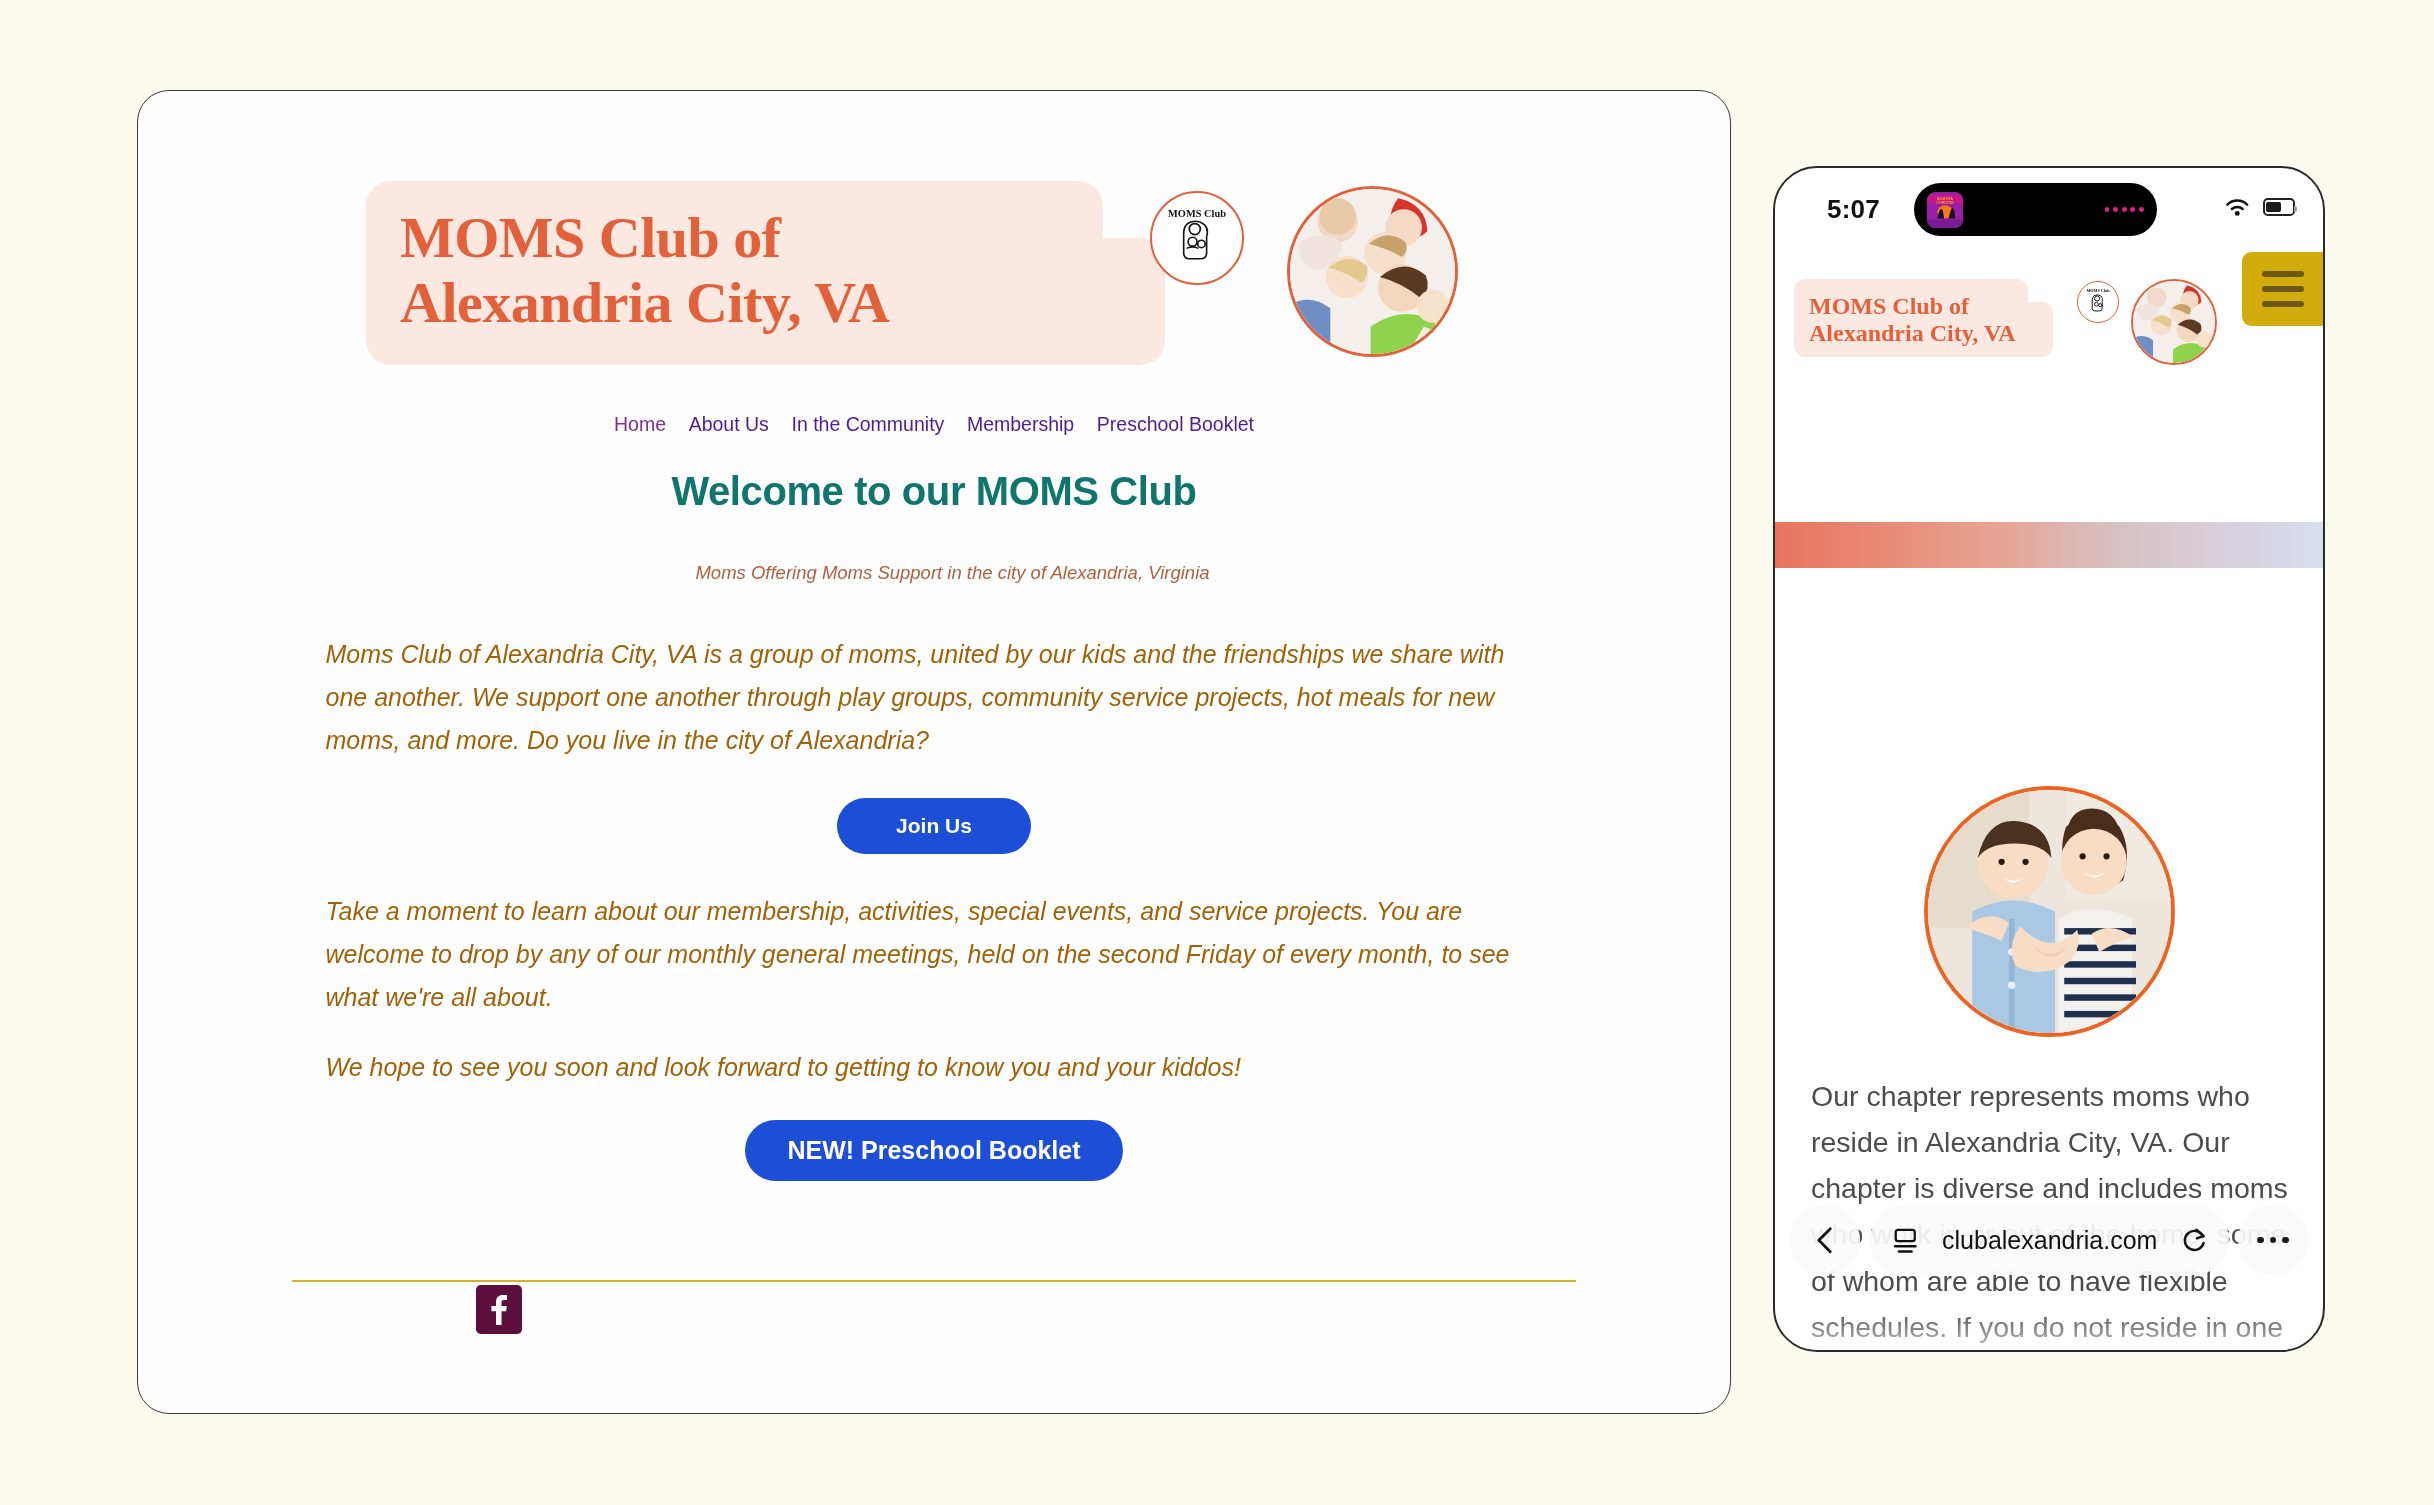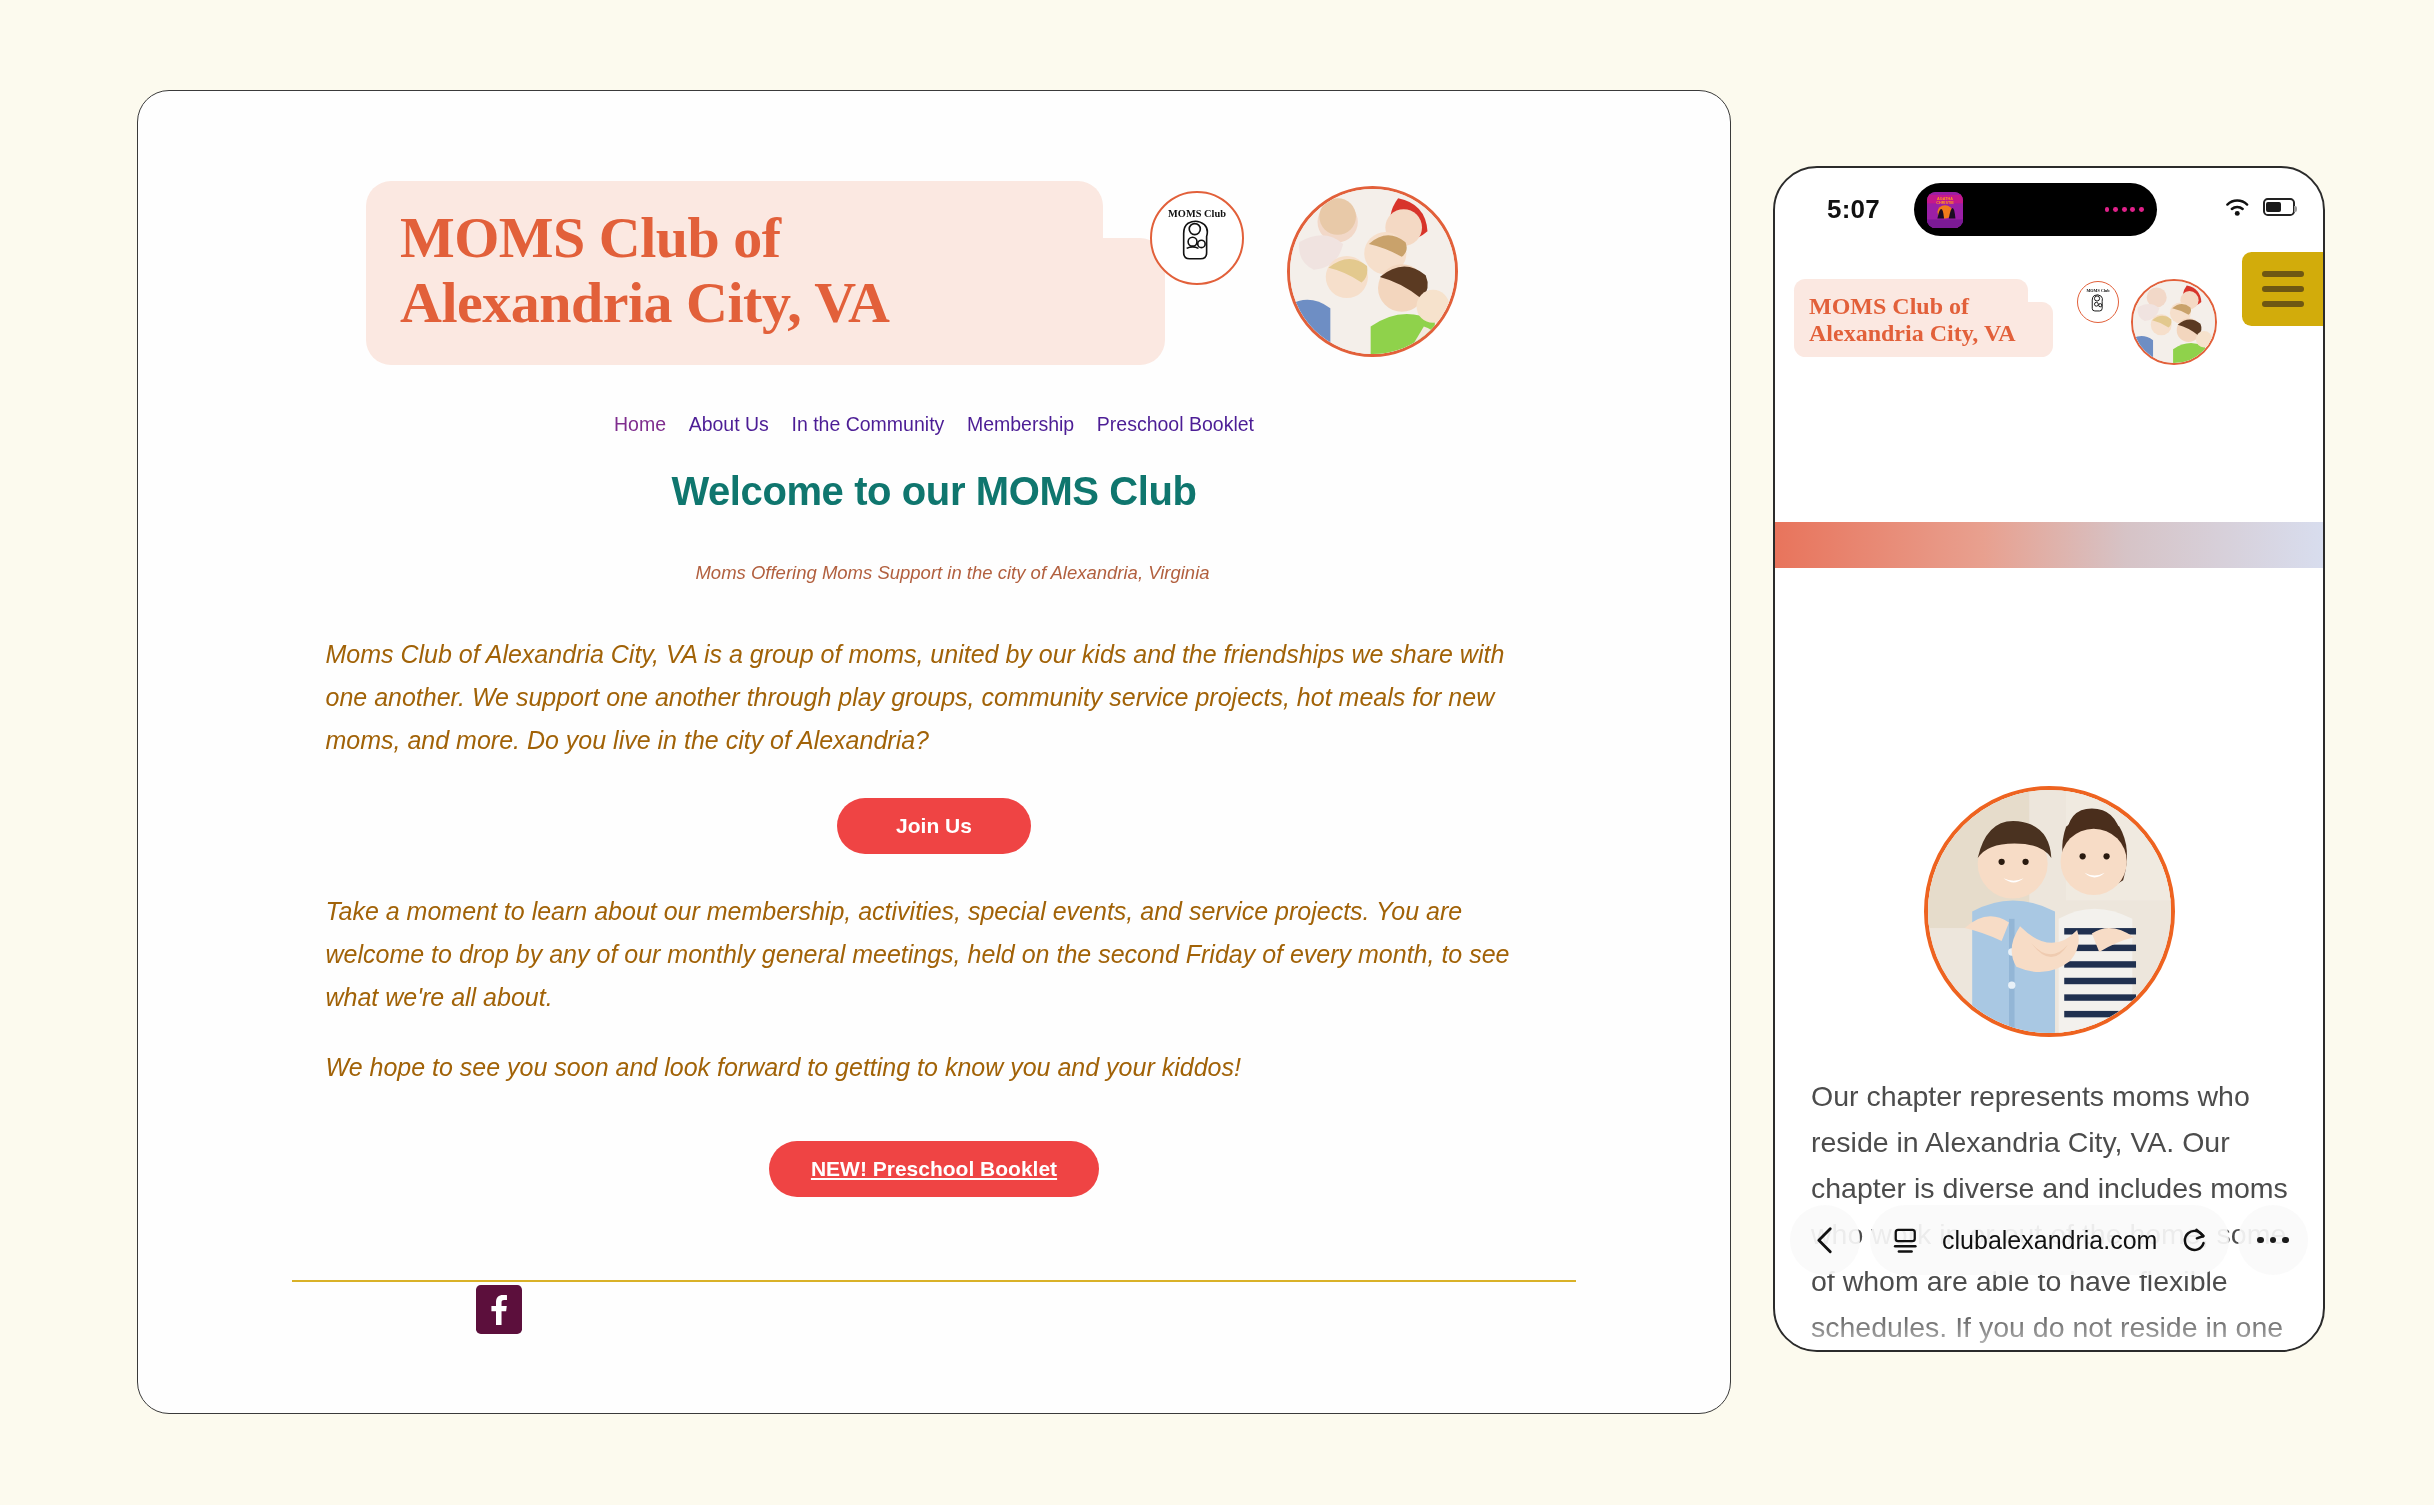--- a/index.html
+++ b/index.html
@@ -151,38 +151,37 @@
     line-height: 1.72;
     margin-bottom: 0;
     font-style: italic;
   }
   .para + .para { margin-top: 27px; }
 
   
   .btn-row { text-align: center; }
   .btn {
     display: inline-block;
-    background: #ef4444;
+    background: #1d4ed8;
     color: #fff;
     font-weight: bold;
     border: none;
     border-radius: 950px;
     cursor: pointer;
     font-family: "Liberation Sans", sans-serif;
   }
   .btn-join {
     font-size: 21px;
     padding: 16px 59px;
     margin-top: 36px;
   }
   .btn-booklet {
-    font-size: 21px;
+    font-size: 25px;
     padding: 16px 42px;
-    margin-top: 52px;
-    text-decoration: underline;
+    margin-top: 31px;
   }
   .spacer-after-join { height: 36px; }
 
   
   .fb {
     position: absolute;
     left: 338px;
     top: 1194px;
     width: 46px; height: 49px;
     background: #5C0F3C;

